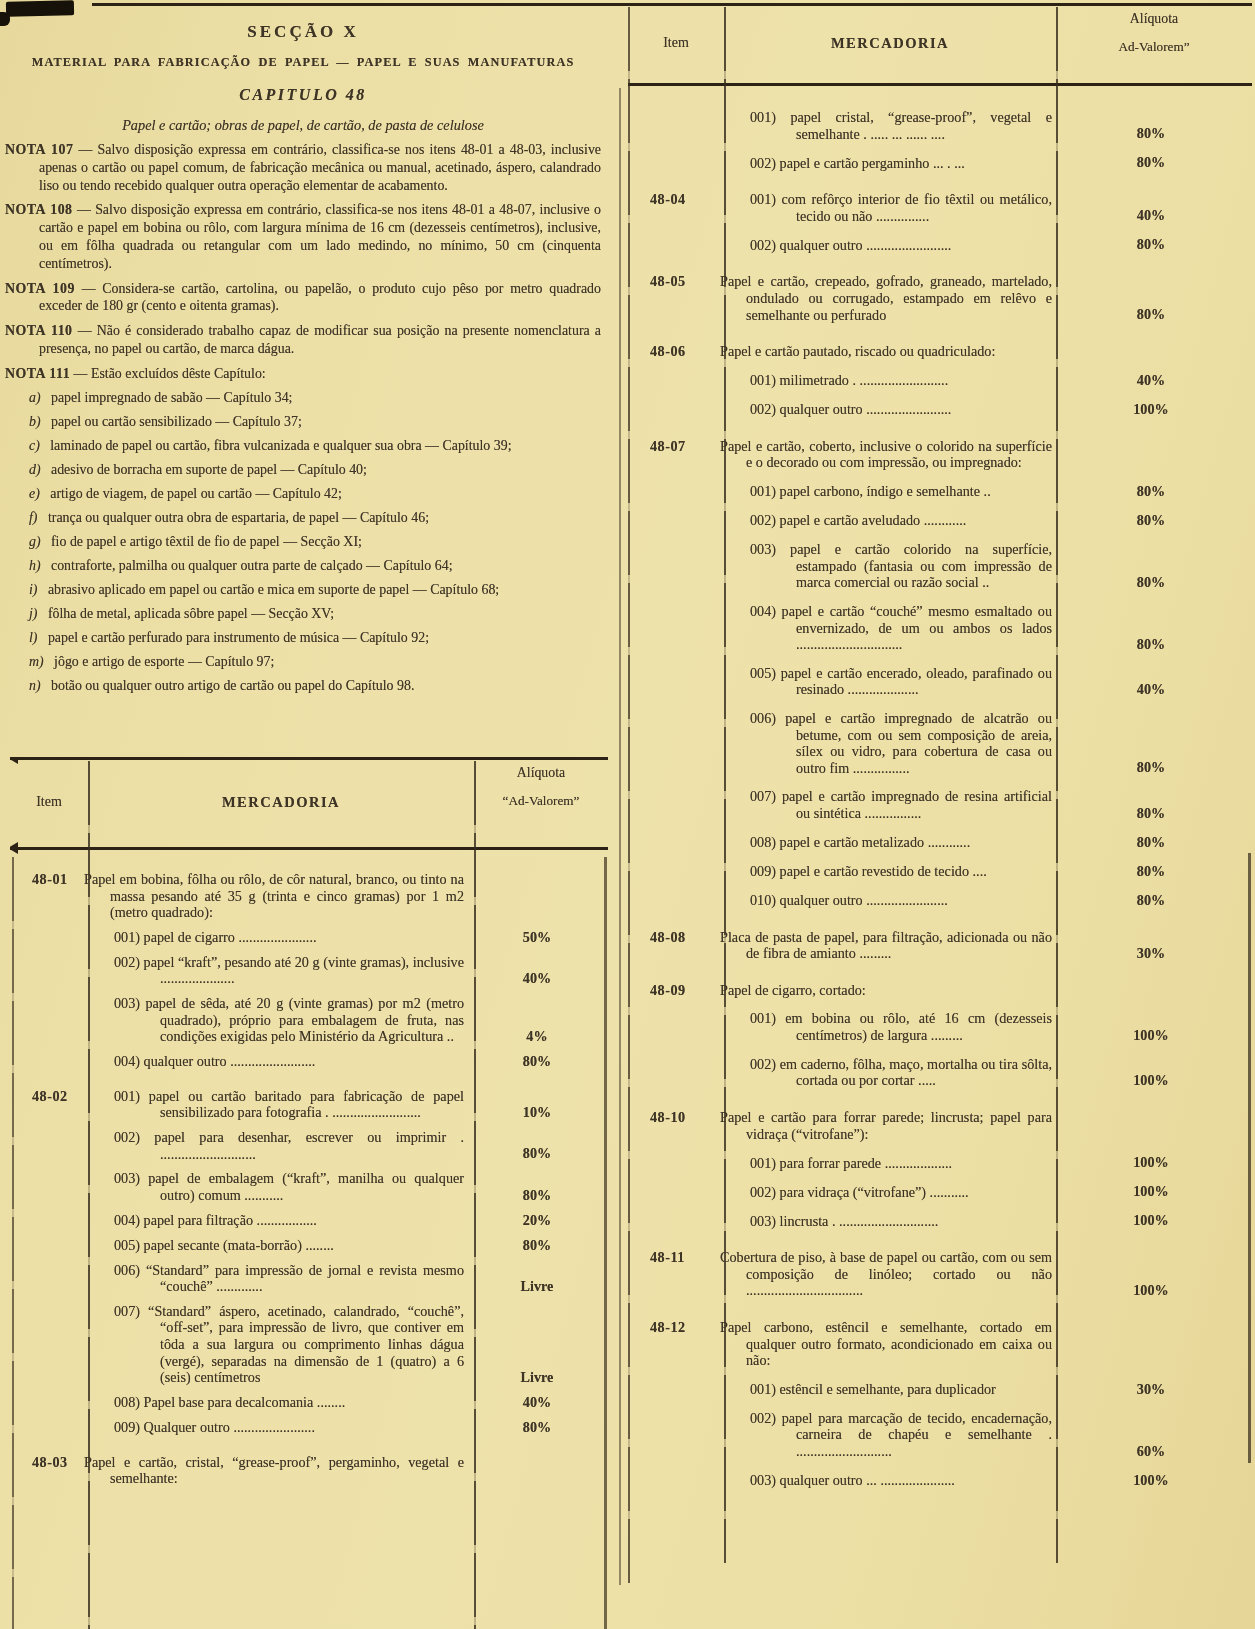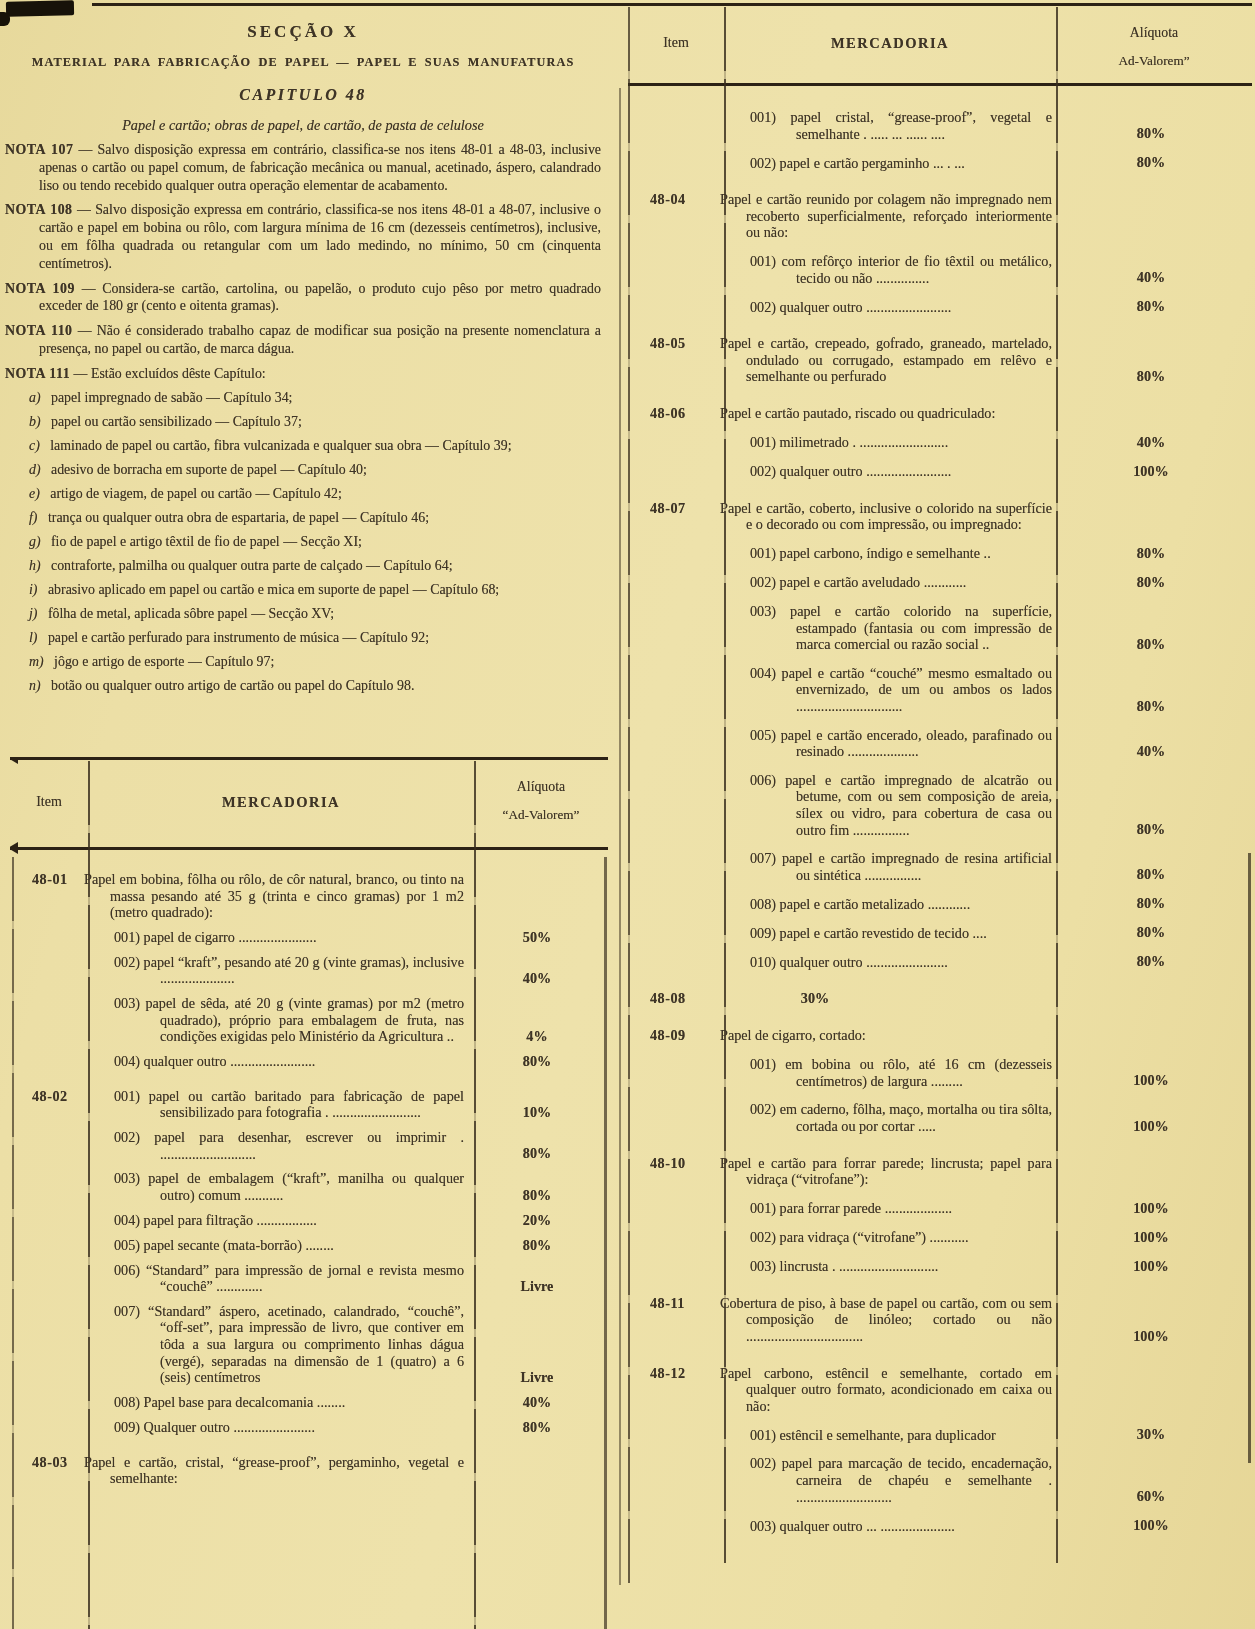--- a/index.html
+++ b/index.html
@@ -25,21 +25,21 @@
   .note{font-size:13.9px;line-height:1.28;text-align:justify;margin:7px 0 0 0;padding-left:34px;text-indent:-34px;}
   .note .nlab{font-weight:bold;letter-spacing:.5px;}
   .excl{font-size:13.9px;line-height:1.26;text-align:justify;margin:6.5px 0 0 0;padding-left:64px;text-indent:-40px;}
   .excl .elab{font-style:italic;}
   
   .ttable{position:absolute;overflow:hidden;}
   .thead{display:grid;position:relative;}
   .th-cell{font-size:14px;text-align:center;position:relative;}
   .th-item,.th-merc{align-self:center;}
   .th-merc{letter-spacing:1.5px;font-weight:bold;font-size:14.5px;}
-  .th-aliq{padding-top:23px;line-height:1;}
+  .th-aliq{padding-top:9px;line-height:1;}
   .th-aliq .l1{display:block;font-size:13.8px;}
   .th-aliq .l2{display:block;font-size:13.2px;margin-top:14px;}
   .tbody{position:relative;}
   .trow{display:grid;}
   .titem{font-weight:bold;font-size:14.2px;padding-left:22px;letter-spacing:.5px;}
   .tentries{}
   .entry{display:flex;align-items:flex-end;}
   .etext{flex:1;font-size:14.2px;line-height:1.17;text-align:justify;}
   .erate{text-align:center;font-weight:bold;font-size:14.2px;white-space:nowrap;}
   .lvl0>.etext{padding-left:26px;text-indent:-26px;}
@@ -226,24 +226,20 @@
             </div>
             <div class="entry lvl1">
               <div class="etext">002) papel e cartão pergaminho ... . ...</div>
               <div class="erate">80%</div>
             </div>
           </div>
         </div>
         <div class="trow">
           <div class="titem">48-04</div>
           <div class="tentries">
-            <div class="entry lvl0">
-              <div class="etext">Papel e cartão reunido por colagem não impregnado nem recoberto superficialmente, reforçado interiormente ou não:</div>
-              <div class="erate"></div>
-            </div>
             <div class="entry lvl1">
               <div class="etext">001) com refôrço interior de fio têxtil ou metálico, tecido ou não ...............</div>
               <div class="erate">40%</div>
             </div>
             <div class="entry lvl1">
               <div class="etext">002) qualquer outro ........................</div>
               <div class="erate">80%</div>
             </div>
           </div>
         </div>
@@ -319,20 +315,21 @@
             <div class="entry lvl1">
               <div class="etext">010) qualquer outro .......................</div>
               <div class="erate">80%</div>
             </div>
           </div>
         </div>
         <div class="trow">
           <div class="titem">48-08</div>
           <div class="tentries">
             <div class="entry lvl0">
+              <div class="etext">Placa de pasta de papel, para filtração, adicionada ou não de fibra de amianto .........</div>
               <div class="erate">30%</div>
             </div>
           </div>
         </div>
         <div class="trow">
           <div class="titem">48-09</div>
           <div class="tentries">
             <div class="entry lvl0">
               <div class="etext">Papel de cigarro, cortado:</div>
               <div class="erate"></div>

